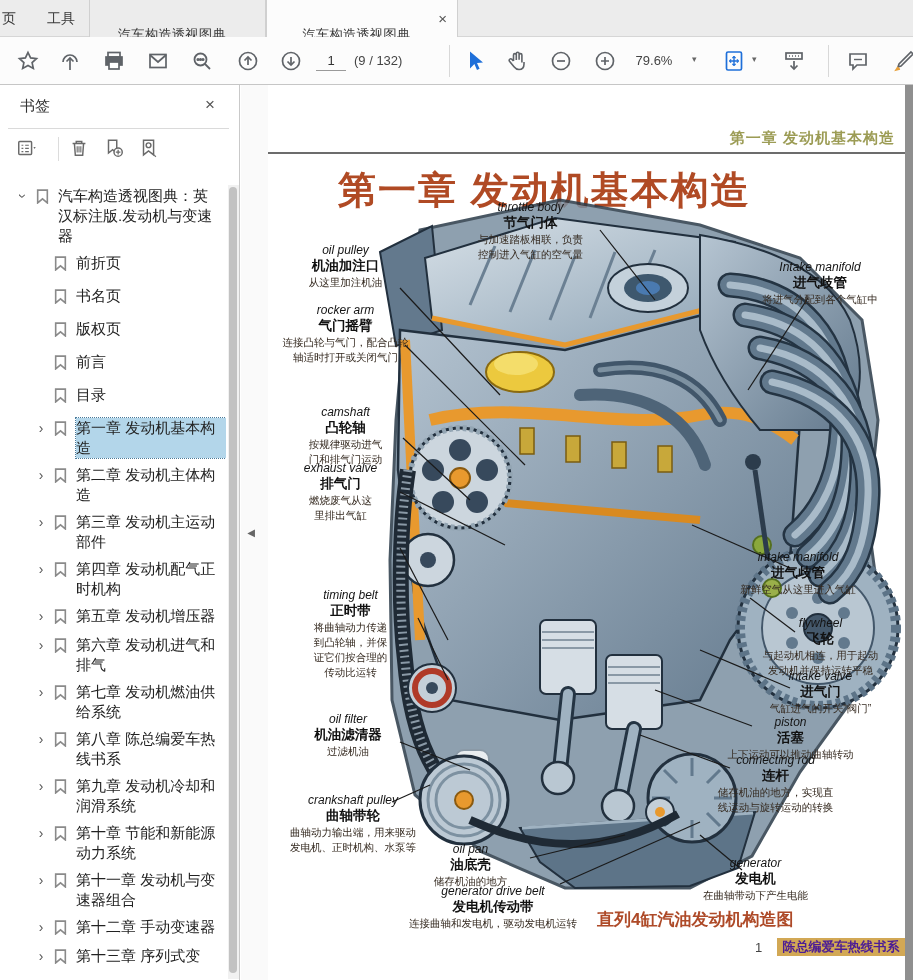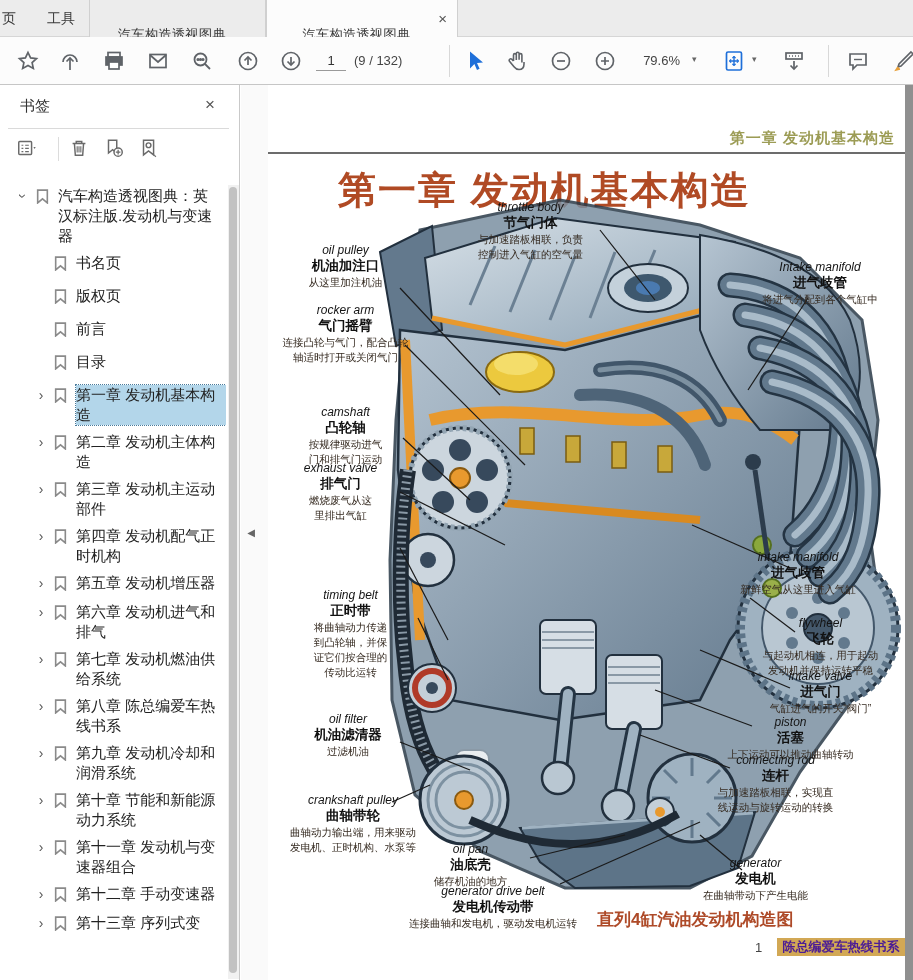--- a/index.html
+++ b/index.html
@@ -16,21 +16,21 @@
   #doc-tab-2 { left:266px; width:192px; background:#fcfcfc; height:38px; border-bottom:none; }
   #tab-close { position:absolute; right:10px; top:0; line-height:37px; color:#555; font-size:15px; cursor:default; }
 
   
   #toolbar { position:absolute; left:0; top:37px; width:913px; height:48px; background:#fcfcfc; border-bottom:1px solid #c6c6c6; }
   .tb { position:absolute; top:12px; width:24px; height:24px; }
   .tb svg { width:24px; height:24px; }
   .tb-sep { position:absolute; top:8px; width:1px; height:32px; background:#d8d8d8; }
   #page-input { position:absolute; left:316px; top:14px; width:30px; height:20px; text-align:center; font-size:13px; color:#333; border-bottom:1px solid #9a9a9a; line-height:20px; }
   #page-count { position:absolute; left:354px; top:14px; font-size:13px; color:#444; line-height:20px; }
-  #zoom-value { position:absolute; left:628px; top:14px; width:52px; font-size:13px; color:#444; line-height:20px; border-bottom:1px solid transparent; text-align:right; }
+  #zoom-value { position:absolute; left:628px; top:14px; width:52px; font-size:13px; color:#444; line-height:20px; border-bottom:1px solid transparent; text-align:center; }
   .caret { position:absolute; top:17px; font-size:9px; color:#666; }
 
   
   #sidebar { position:absolute; left:0; top:85px; width:240px; height:895px; background:#fff; border-right:1px solid #c9c9c9; }
   #bm-title { position:absolute; left:20px; top:12px; font-size:15px; color:#333; }
   #bm-close { position:absolute; left:205px; top:10px; font-size:17px; color:#555; }
   #bm-divider { position:absolute; left:8px; right:10px; top:43px; border-top:1px solid #dadada; }
   .bm-tool { position:absolute; top:52px; width:24px; height:24px; }
   .bm-tool svg { width:22px; height:22px; }
   #bm-toolsep { position:absolute; left:58px; top:52px; width:1px; height:24px; background:#dcdcdc; }
@@ -221,20 +221,27 @@
       </svg>
   </span>
 
   <div id="bm-list">
     <div class="bm-item ml">
       <span class="bm-chev down">›</span>
       <span class="bm-ico"><svg width="13" height="15" viewBox="0 0 12 14">
             <path d="M1.5 1h9v12L6 9.2 1.5 13z" fill="none" stroke="#8a8a8a" stroke-width="1.5"></path>
           </svg></span>
       <span class="bm-label">汽车构造透视图典：英汉标注版.发动机与变速器</span>
+    </div>
+    <div class="bm-item child">
+      <span class="bm-chev"></span>
+      <span class="bm-ico"><svg width="13" height="15" viewBox="0 0 12 14">
+            <path d="M1.5 1h9v12L6 9.2 1.5 13z" fill="none" stroke="#8a8a8a" stroke-width="1.5"></path>
+          </svg></span>
+      <span class="bm-label">前折页</span>
     </div>
     <div class="bm-item child">
       <span class="bm-chev"></span>
       <span class="bm-ico"><svg width="13" height="15" viewBox="0 0 12 14">
             <path d="M1.5 1h9v12L6 9.2 1.5 13z" fill="none" stroke="#8a8a8a" stroke-width="1.5"></path>
           </svg></span>
       <span class="bm-label">书名页</span>
     </div>
     <div class="bm-item child">
       <span class="bm-chev"></span>
@@ -596,21 +603,21 @@
       <div class="lbl-desc">气缸进气的开关“阀门”</div>
     </div>
     <div class="lbl" style="left:435px;top:630px;width:175px">
       <div class="lbl-en">piston</div>
       <div class="lbl-zh">活塞</div>
       <div class="lbl-desc">上下运动可以推动曲轴转动</div>
     </div>
     <div class="lbl" style="left:420px;top:668px;width:175px">
       <div class="lbl-en">connecting rod</div>
       <div class="lbl-zh">连杆</div>
-      <div class="lbl-desc">与加速踏板相联，实现直
+      <div class="lbl-desc">储存机油的地方，实现直
 线运动与旋转运动的转换</div>
     </div>
     <div class="lbl" style="left:405px;top:771px;width:165px">
       <div class="lbl-en">generator</div>
       <div class="lbl-zh">发电机</div>
       <div class="lbl-desc">在曲轴带动下产生电能</div>
     </div>
 
     <div id="fig-caption">直列4缸汽油发动机构造图</div>
     <span id="pg-num">1</span>

